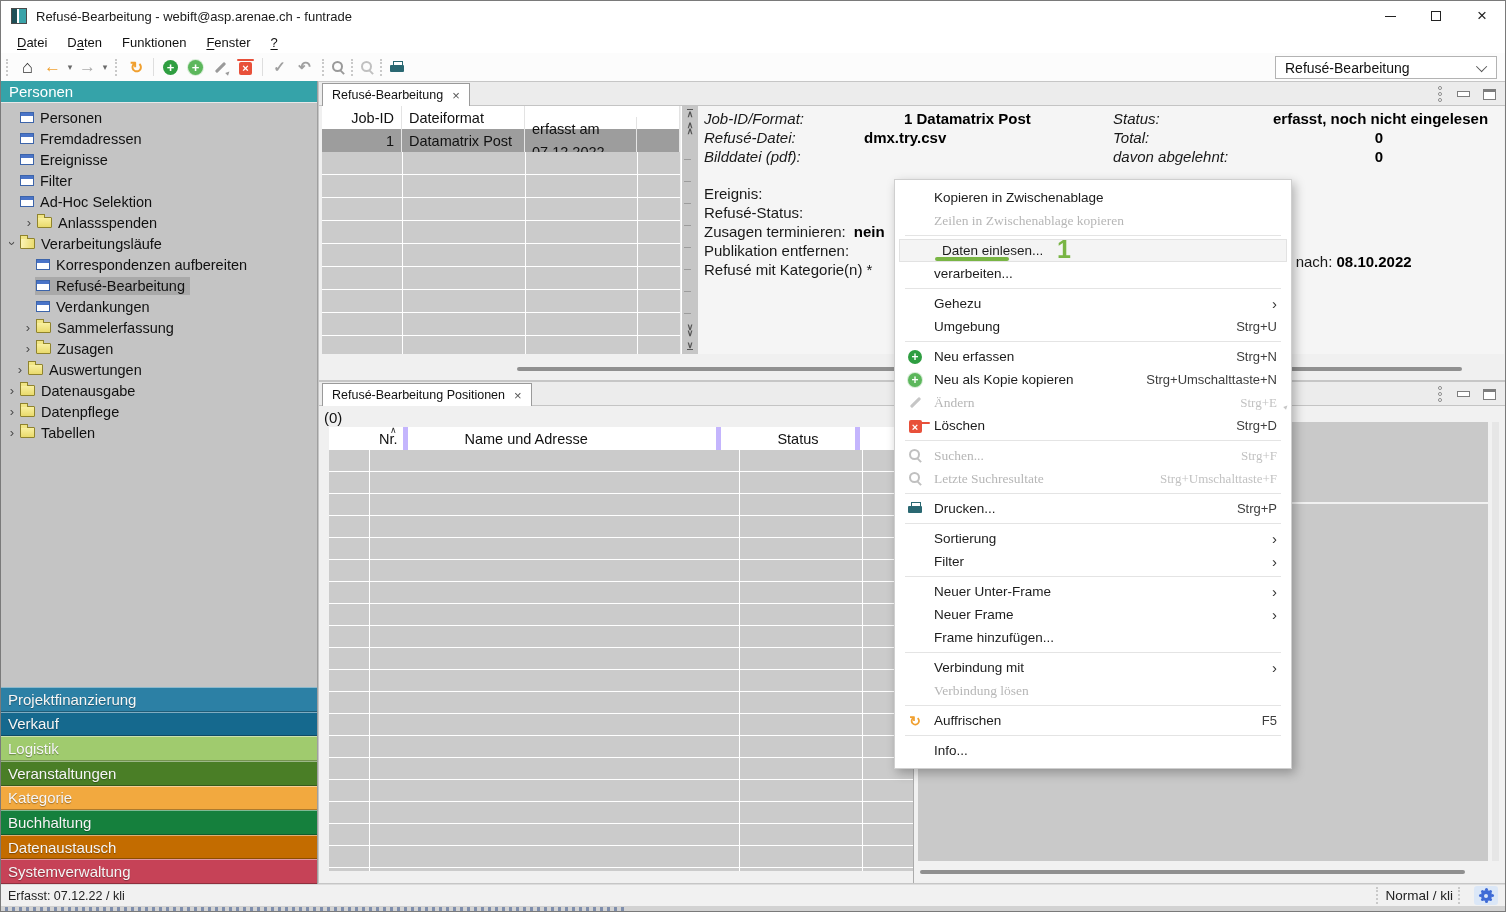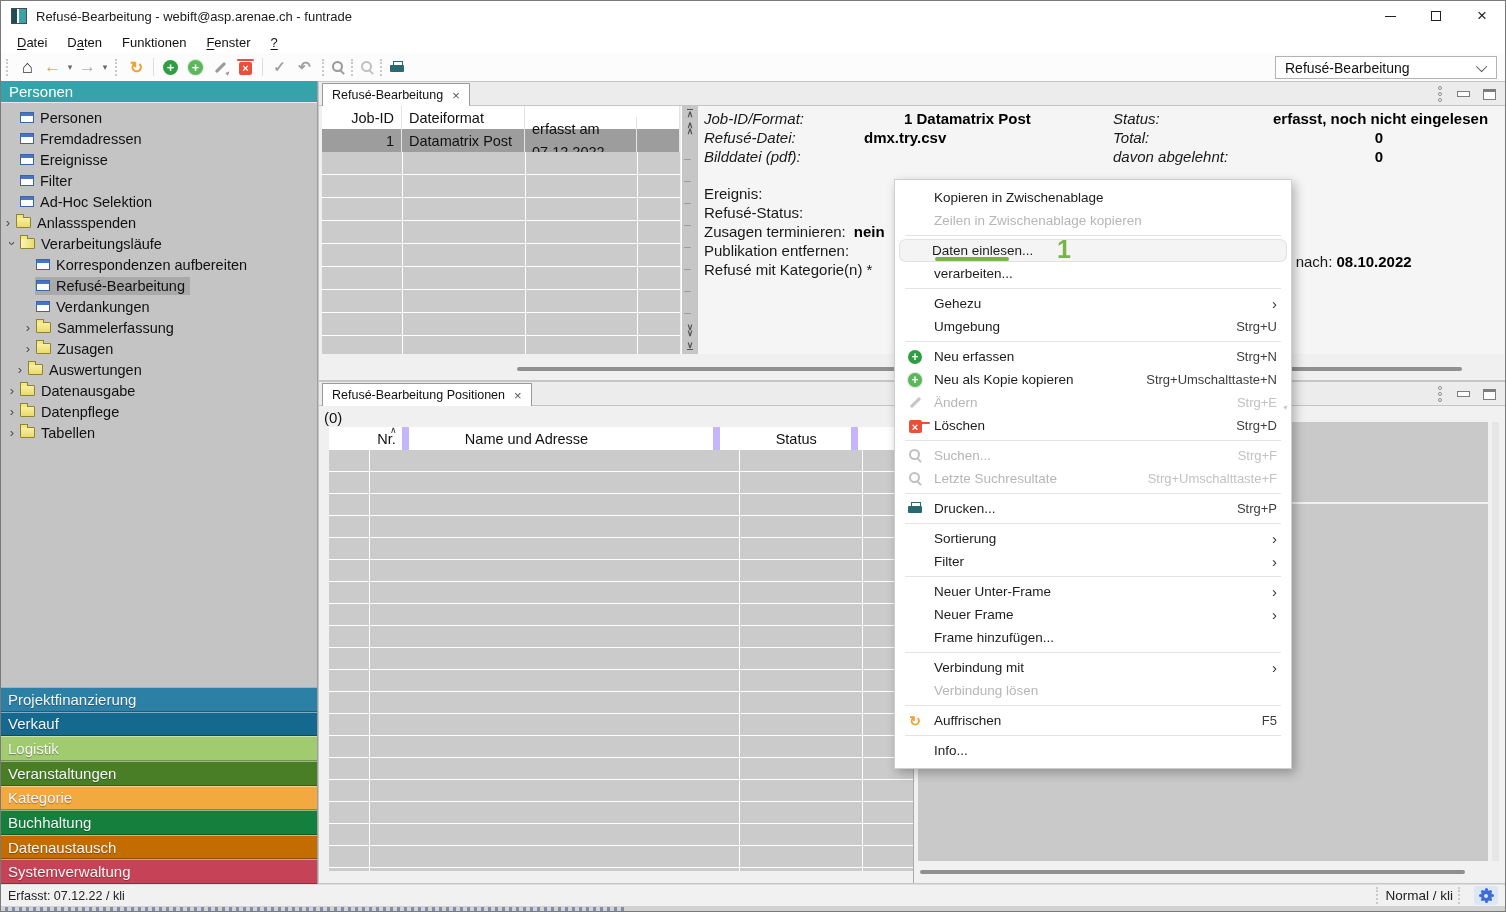--- a/index.html
+++ b/index.html
@@ -125,43 +125,43 @@
   .dl2 { left:6px; top:78px; } .dl2 .d-val { margin-left:8px; }
   .dr { left:415px; top:3px; width:372px; } .dr .d-label { width:160px; flex:0 0 auto; }
   .dr .d-val { flex:1; text-align:center; }
   .ml40 { margin-left:40px; }
   .d-partial { position:absolute; left:581px; top:146px; height:19px; display:flex; align-items:center; white-space:nowrap; }
   .h-scroll { position:absolute; left:198px; top:285px; width:945px; height:4px; background:#909090; border-radius:2px; }
   
   .pos-count { position:absolute; left:5px; top:27px; font-size:15px; }
   .pos-table { position:absolute; left:10px; top:45px; width:584px; bottom:12px; background:#cbcbcb; font-size:14.5px; }
   .pt-head { display:flex; height:23px; background:#fff; position:relative; }
-  .pt-head > span { display:flex; align-items:center; height:100%; border-right:7px solid #c4b5fd; position:relative;margin-left:48px; }
+  .pt-head > span { display:flex; align-items:center; height:100%; border-right:5px solid #c4b5fd; position:relative;margin-left:48px; }
   .p0 { width:40px; justify-content:flex-end; padding-right:6px; }
   .p1 { width:370px; padding-left:8px; } .p2 { width:123px; padding-left:8px; } .p3 { flex:1; }
   .sort-caret { position:absolute; left:13px; top:-2px; font-size:9px; color:#333; }
   .sort-caret::before { content:"∧"; }
   .pt-empty { position:absolute; left:0; top:23px; right:0; bottom:0;
     background:
       linear-gradient(#fff,#fff) 40px 0 / 1px 100% no-repeat,
       linear-gradient(#fff,#fff) 410px 0 / 1px 100% no-repeat,
       linear-gradient(#fff,#fff) 533px 0 / 1px 100% no-repeat,
       repeating-linear-gradient(to bottom,#cbcbcb 0 21px,#ffffff 21px 22px); }
   .bp-splitter { position:absolute; left:594px; top:0; bottom:0; width:1px; background:#ababab; }
   .bp-right { position:absolute; left:595px; top:24px; right:2px; bottom:2px; background:#f1f1f1; }
   .bp-grayA { position:absolute; left:4px; right:16px; top:16px; height:80px; background:#c9c9c9; }
   .bp-grayB { position:absolute; left:4px; right:16px; top:98px; bottom:20px; background:#c9c9c9; }
   .bp-hthumb { position:absolute; left:6px; bottom:7px; width:545px; height:4px; background:#8f8f8f; border-radius:2px; }
   .bp-vtrack { position:absolute; right:5px; top:16px; bottom:20px; width:7px; background:#e6e6e6; }
   
   .context-menu { position:absolute; left:893px; top:178px; width:398px; background:#fff; border:1px solid #cfcfcf;
     box-shadow:3px 4px 10px rgba(0,0,0,.28); padding:6px 0; z-index:50; }
   .cm-item { height:23px; display:flex; align-items:center; padding:0 14px 0 10px; font-size:13.5px; color:#1c1c1c; position:relative; }
-  .cm-item.disabled { color:#b6b6b6; }
-  .cm-item.highlighted { background:#f4f4f4; box-shadow:inset 0 0 0 1px #e2e2e2; margin:0 4px; padding-left:4px;border-radius:7px; }
+  .cm-item.disabled { color:#b6b6b6;font-family:Liberation Serif, serif; }
+  .cm-item.highlighted { background:#f4f4f4; box-shadow:inset 0 0 0 1px #e2e2e2; margin:0 4px; padding-left:14px; }
   .cm-icon { width:20px; display:flex; align-items:center; justify-content:center; margin-right:9px; flex:0 0 auto; }
   .cm-label { white-space:nowrap; }
   .cm-short { margin-left:auto; color:#3e3e3e; font-size:13px; }
   .cm-item.disabled .cm-short { color:#c2c2c2; }
   .cm-sub { margin-left:auto; color:#333; font-size:15px; line-height:1; }
   .cm-sep { height:1px; background:#e4e4e4; margin:3px 10px; }
   .mi { display:block; }
   .mi-new::before { content:"+"; width:14px; height:14px; border-radius:50%; background:#2f9e41; color:#fff; font-size:12px; font-weight:bold; display:flex; align-items:center; justify-content:center; }
   .mi-new-copy::before { content:"+"; width:14px; height:14px; border-radius:50%; background:#5cb75c; color:#fff; font-size:12px; font-weight:bold; display:flex; align-items:center; justify-content:center; box-shadow:0 0 0 1px #d6ecd6; }
   .mi-refresh::before { content:"↻"; font-size:14px; font-weight:bold; color:#f0a030; }
@@ -269,21 +269,21 @@
             <span class="tlabel">Filter</span>
           </span>
         </div>
         <div class="tree-row" style="padding-left: 4px;">
           <span class="exp none"></span>
           <span class="row-inner">
             <span class="ticon window"></span>
             <span class="tlabel">Ad-Hoc Selektion</span>
           </span>
         </div>
-        <div class="tree-row" style="padding-left: 0;">
+        <div class="tree-row" style="padding-left: 21px;">
           <span class="exp collapsed"></span>
           <span class="row-inner">
             <span class="ticon folder"></span>
             <span class="tlabel">Anlassspenden</span>
           </span>
         </div>
         <div class="tree-row" style="padding-left: 4px;">
           <span class="exp expanded"></span>
           <span class="row-inner">
             <span class="ticon folder-open"></span>

